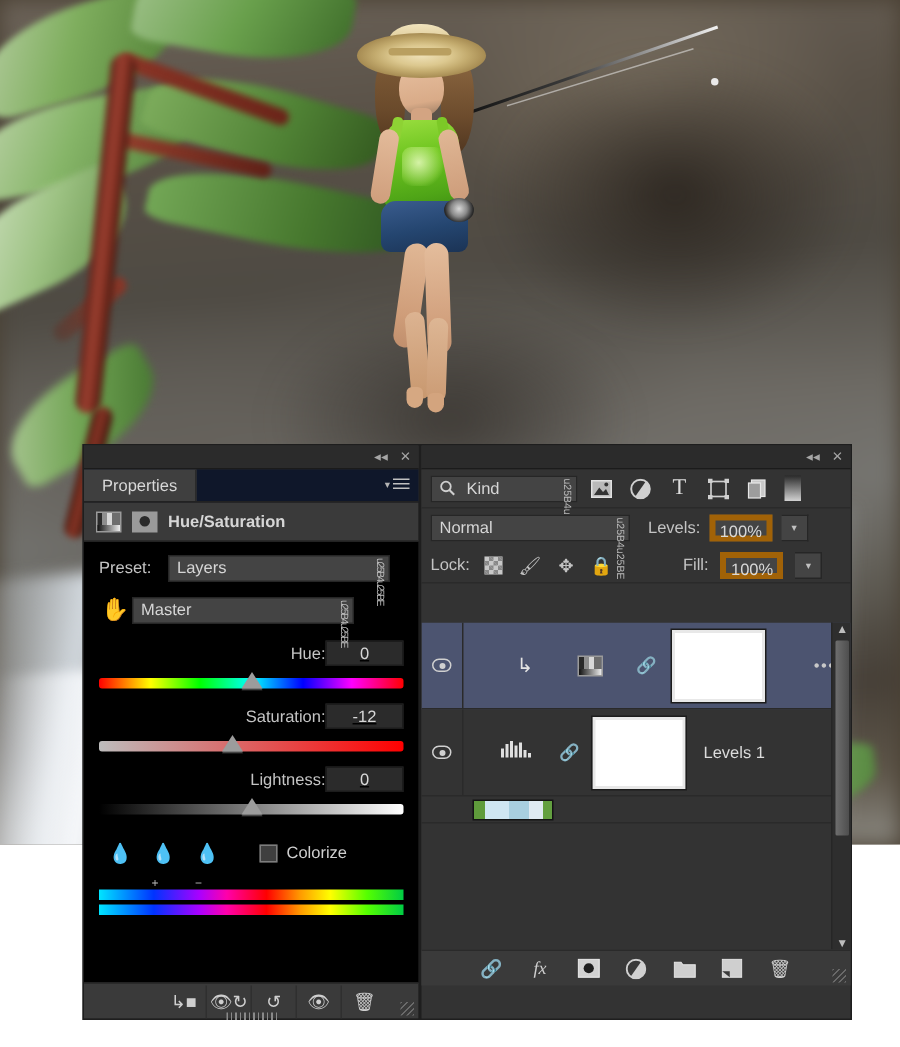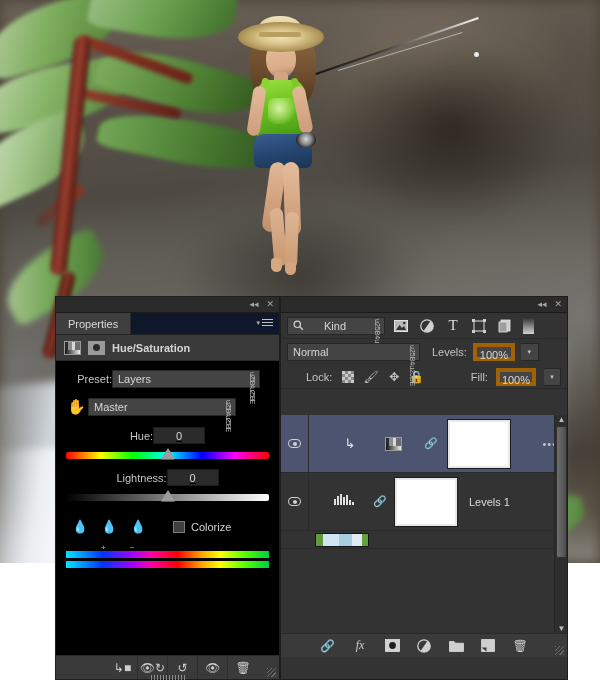--- a/index.html
+++ b/index.html
@@ -252,35 +252,35 @@
     position:relative;
   }
   .ico-adj::after{content:"";position:absolute;left:0;bottom:0;width:100%;height:4px;background:linear-gradient(90deg,#111,#eee);}
   .ico-clip {
     width:17px; height:14px; background:#9a9a9a; display:flex;align-items:center;justify-content:center;
   }
   .ico-clip::after{content:"";width:7px;height:7px;border-radius:50%;background:#2a2a2a;}
   .prop-title { font-size:11px; color:#d6d6d6; font-weight:bold; }
 
   .row { display:flex; align-items:center; padding:0 10px; margin-top:9px; }
-  .row-label { font-size:11px; color:#c4c4c4;text-align:right; }
+  .row-label { font-size:11px; color:#c4c4c4; }
   .ps-select {
     background:#444; border:1px solid #262626; height:18px;
     font-size:11px; color:#d6d6d6; display:flex; align-items:center;
     padding:0 16px 0 5px; position:relative; cursor:pointer;
   }
   .ps-select::after{
     content:"\u25B4\u25BE"; position:absolute; right:3px; top:1px;
     font-size:7px; color:#bdbdbd; letter-spacing:-1px;
     writing-mode:vertical-rl; line-height:8px;
   }
   .hand-icon { width:22px; height:20px; color:#cfcfcf; font-size:15px; line-height:20px; text-align:center; }
 
   .slider-block { padding:0 10px; margin-top:10px; }
-  .slider-head { display:flex; justify-content:center; align-items:center;text-decoration:underline; }
+  .slider-head { display:flex; justify-content:flex-end; align-items:center;text-decoration:underline; }
   .slider-head .lbl { font-size:11px; color:#c4c4c4; }
   .val-box {
     background:#2b2b2b; border:1px solid #1c1c1c; width:52px; height:17px;
     font-size:11px; color:#d8d8d8; text-align:center; line-height:16px;
   }
   .track { height:7px; border-radius:2px; margin-top:8px; position:relative; }
   .track.hue {
     background: linear-gradient(90deg,#ff0000,#ffff00 17%,#00ff00 33%,#00ffff 50%,#0000ff 67%,#ff00ff 83%,#ff0000);
   }
   .track.sat { background: linear-gradient(90deg,#bdbdbd,#ff0000); }
@@ -320,21 +320,21 @@
   
   #layers { left:280px; top:296px; width:288px; height:384px; }
   .layers-body { background:#333333; height:calc(100% - 38px); position:relative; }
 
   .filter-row {
     height:26px; display:flex; align-items:center; padding:0 6px; gap:6px;
     border-bottom:1px solid #2a2a2a;
   }
   .kind-select {
     background:#444; border:1px solid #262626; height:18px; width:98px;
-    display:flex; align-items:center; gap:20px; padding:0 14px 0 5px;
+    display:flex; align-items:center; gap:7px; padding:0 14px 0 5px;
     font-size:11px; color:#d6d6d6; position:relative; cursor:pointer;
   }
   .kind-select::after{
     content:"\u25B4\u25BE"; position:absolute; right:3px; top:1px;
     font-size:7px; color:#bdbdbd; writing-mode:vertical-rl; line-height:8px;
   }
   .fico { width:20px; height:18px; display:flex; align-items:center; justify-content:center;
     color:#c9c9c9; font-size:12px; cursor:pointer; }
   .fico svg { display:block; }
   .toggle-sw { width:11px; height:17px; background:linear-gradient(180deg,#2a2a2a,#d2d2d2); margin-left:2px; }
@@ -342,21 +342,21 @@
   .blend-row { height:26px; display:flex; align-items:center; padding:0 6px; gap:6px; }
   .blend-select {
     background:#444; border:1px solid #262626; height:18px; width:133px;
     font-size:11px; color:#d6d6d6; display:flex; align-items:center;
     padding:0 16px 0 5px; position:relative; cursor:pointer;
   }
   .blend-select::after{
     content:"\u25B4\u25BE"; position:absolute; right:3px; top:1px;
     font-size:7px; color:#bdbdbd; writing-mode:vertical-rl; line-height:8px;
   }
-  .mini-label { font-size:11px; color:#c4c4c4;margin-left:19px; }
+  .mini-label { font-size:11px; color:#c4c4c4; }
   .num-box {
     background:#444; border:4px solid #a16207; height:18px; width:42px;
     font-size:11px; color:#d8d8d8; text-align:center; line-height:17px;
   }
   .num-arrow {
     width:18px; height:18px; background:#444; border:1px solid #262626; border-left:none;
     display:flex; align-items:center; justify-content:center; color:#c0c0c0; font-size:7px; cursor:pointer;
   }
   .lock-row { height:24px; display:flex; align-items:center; padding:0 6px; gap:8px;
     border-bottom:1px solid #2a2a2a; }
@@ -527,20 +527,29 @@
       <div class="slider-block">
         <div class="slider-head">
           <span class="lbl">Hue:</span>
           <span class="val-box">0</span>
         </div>
         <div class="track hue">
           <span class="knob" style="left:50%"></span>
         </div>
       </div>
 
+      <div class="slider-block">
+        <div class="slider-head">
+          <span class="lbl">Saturation:</span>
+          <span class="val-box">-12</span>
+        </div>
+        <div class="track sat">
+          <span class="knob" style="left:44%"></span>
+        </div>
+      </div>
 
       <div class="slider-block">
         <div class="slider-head">
           <span class="lbl">Lightness:</span>
           <span class="val-box">0</span>
         </div>
         <div class="track light">
           <span class="knob" style="left:50%"></span>
         </div>
       </div>

